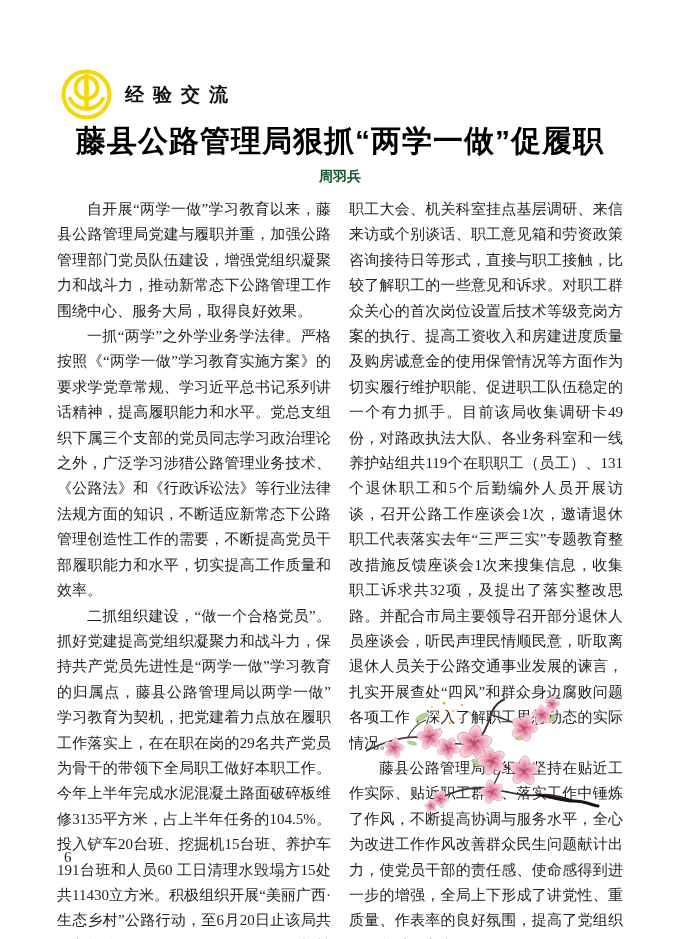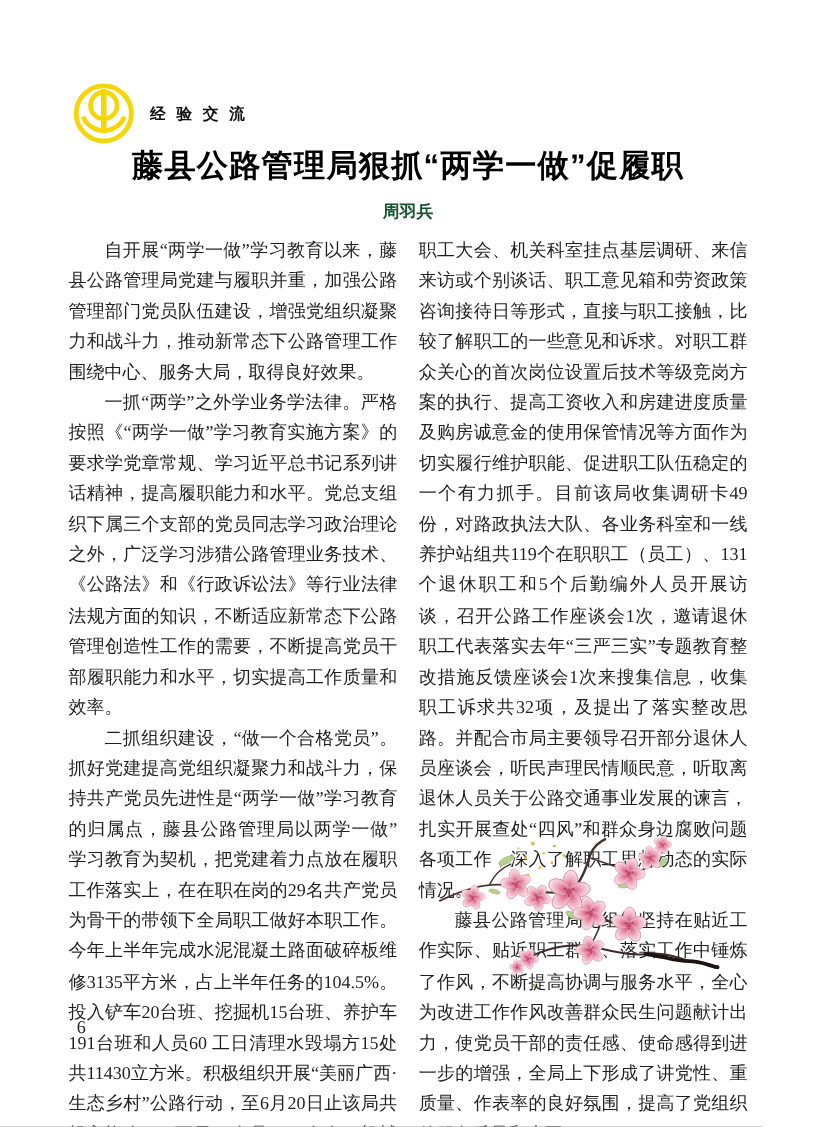--- a/index.html
+++ b/index.html
@@ -10,29 +10,29 @@
     font-family:"Liberation Serif","DejaVu Serif",serif;
     color:#1f1f1f;
     overflow:hidden;
   }
   
   .header{position:absolute;left:60px;top:68px;display:flex;align-items:center;}
   .logo{width:53px;height:53px;flex:0 0 auto;}
   .section-label{
     margin-left:12px;
     font-family:"Liberation Sans","DejaVu Sans",sans-serif;
-    font-weight:bold;font-size:13px;letter-spacing:9px;color:#111;
+    font-weight:bold;font-size:19px;letter-spacing:9px;color:#111;
     white-space:nowrap;
   }
   
   .title{
     position:absolute;left:0;top:121px;width:680px;
     text-align:center;
     font-family:"Liberation Sans","DejaVu Sans",sans-serif;
-    font-weight:bold;font-size:26px;letter-spacing:1px;color:#000;
+    font-weight:bold;font-size:30px;letter-spacing:1px;color:#000;
     margin:0;
   }
   .author{
     position:absolute;left:0;top:168px;width:680px;
     text-align:center;font-weight:bold;font-size:14px;color:#14532d;
   }
   
   .columns{
     position:absolute;left:57px;top:197px;width:566px;
     display:flex;justify-content:space-between;

